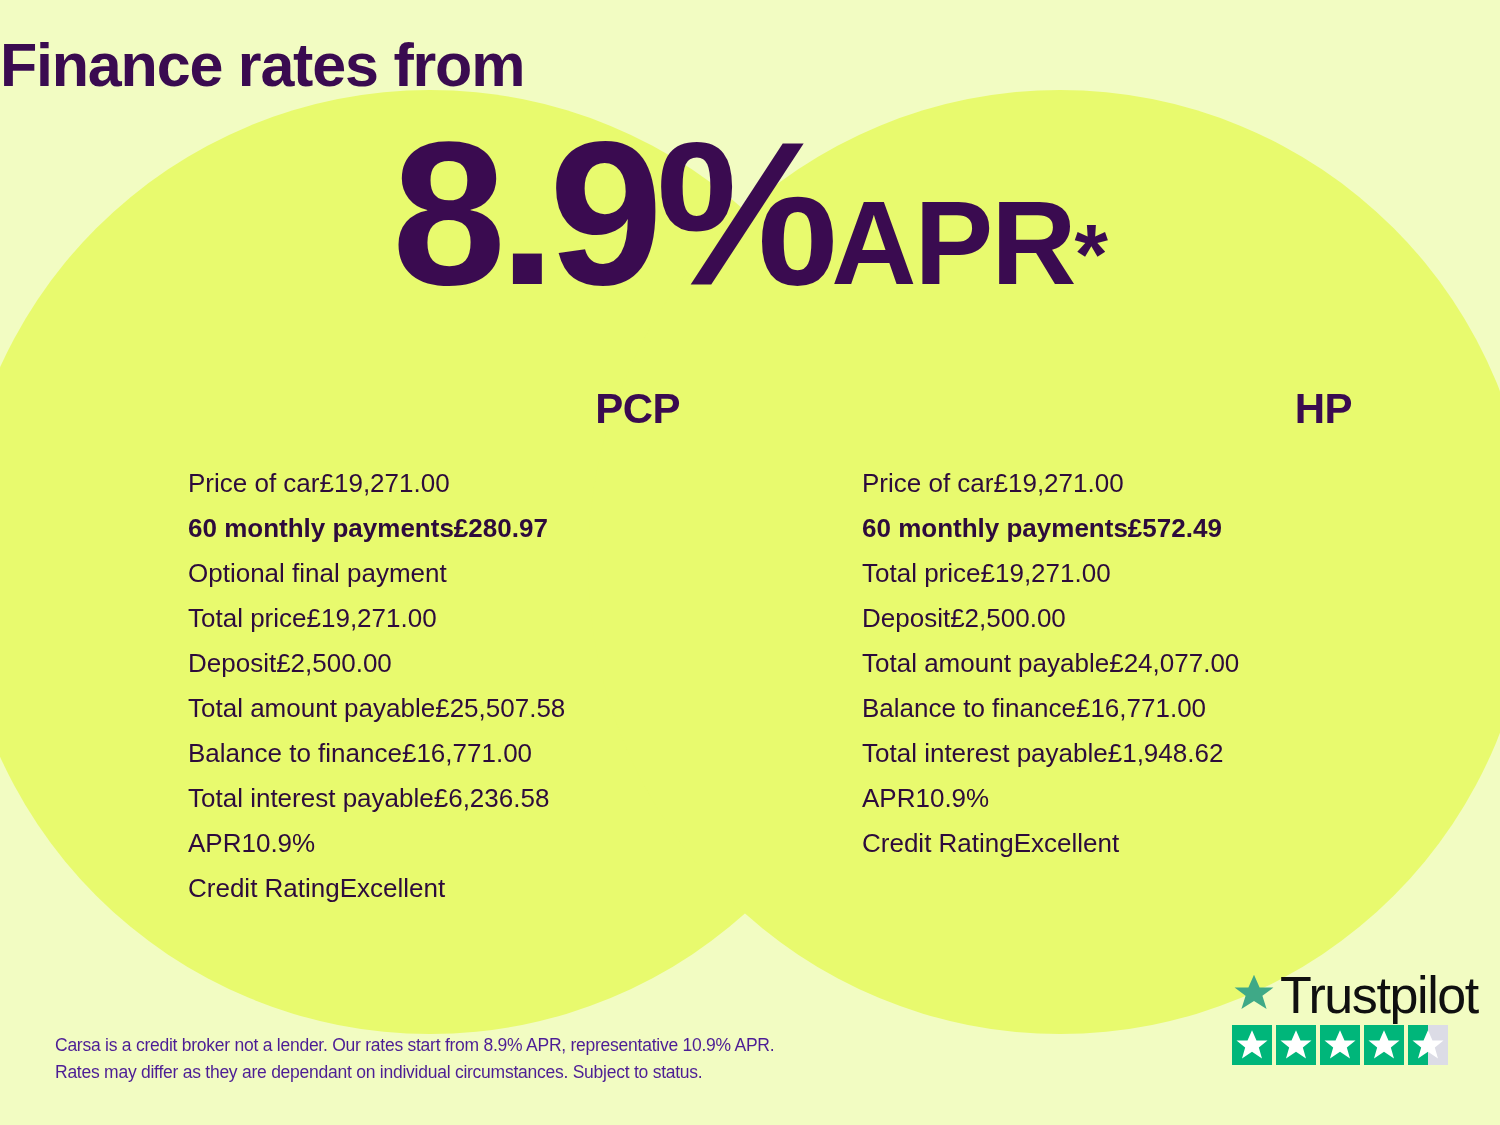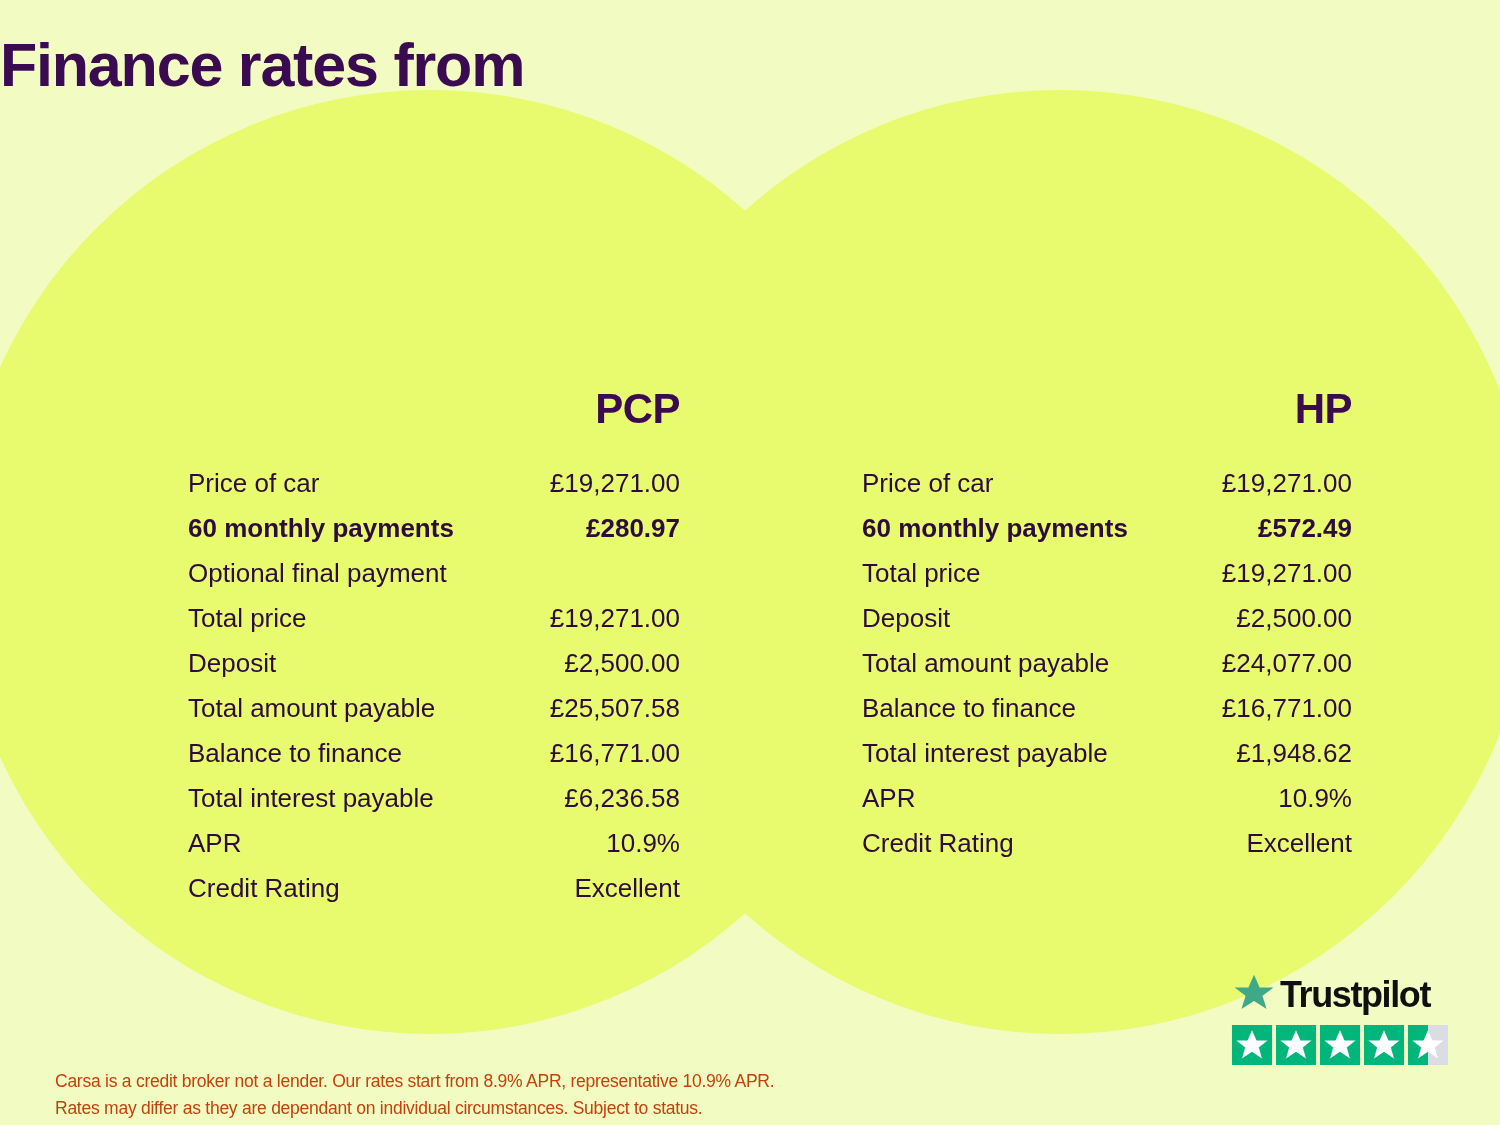--- a/index.html
+++ b/index.html
@@ -96,59 +96,57 @@
     text-align: right;
     font-size: 42px;
     font-weight: bold;
     color: #3A0B50;
     letter-spacing: -0.5px;
     margin: 0 0 38px 0;
     line-height: 1;
   }
   .row {
     display: flex;
-    justify-content: space-between;
     align-items: baseline;
     height: 45px;
     color: #2D0B3C;
     font-size: 26px;
   }
   .row.emph { font-weight: bold; }
   .row .label { text-align: left; white-space: nowrap; }
   .row .value { text-align: right; white-space: nowrap; }
 
   
   #disclaimer {
     position: absolute;
     left: 55px;
     top: 1032px;
     width: 820px;
-    color: #c2410c;
+    color: #4c1d95;
     font-size: 17.5px;
     line-height: 1.55;
     letter-spacing: -0.25px;
-    margin-top: 36px;
   }
 
   
   #trustpilot {
     position: absolute;
     left: 1232px;
     top: 972px;
     width: 222px;
   }
   #tp-wordmark {
     display: flex;
     align-items: center;
     height: 46px;
   }
   #tp-logo-star { flex: 0 0 auto; margin-right: 4px; }
   #tp-name {
-    font-size: 36px;
-    font-weight: 700;
+    font-size: 52px;
+    font-weight: 400;
     color: #101010;
     letter-spacing: -1.4px;
     line-height: 1;
   }
   #tp-stars {
     display: flex;
     gap: 4px;
     margin-top: 7px;
   }
   .tp-star-box {
@@ -173,20 +171,23 @@
 
 <div id="stage">
 
   <div class="blob" id="blob-left"></div>
   <div class="blob" id="blob-right"></div>
 
   <div class="layer">
 
     <div id="hero-title">Finance rates from</div>
 
+    <div id="hero-rate-row">
+      <span id="hero-rate-number">8.9%</span><span id="hero-rate-suffix">APR</span><span id="hero-rate-asterisk">*</span>
+    </div>
 
     <div class="plan" id="plan-pcp">
       <div class="plan-title">PCP</div>
 
       <div class="row">
         <span class="label">Price of car</span>
         <span class="value">£19,271.00</span>
       </div>
       <div class="row emph">
         <span class="label">60 monthly payments</span>

